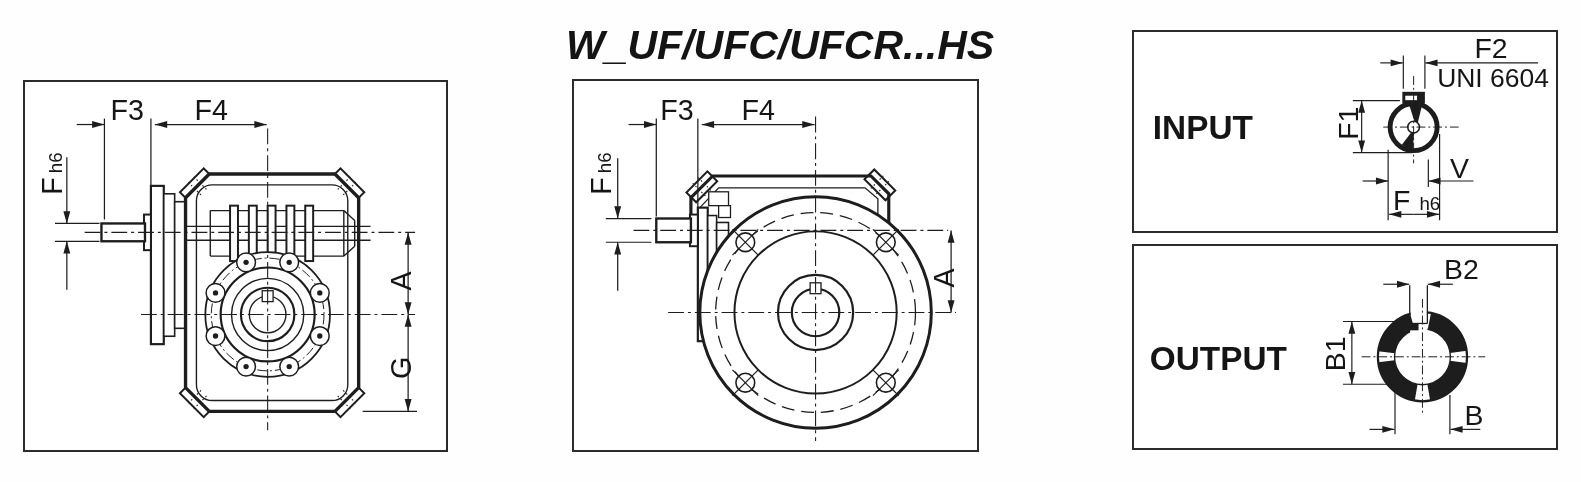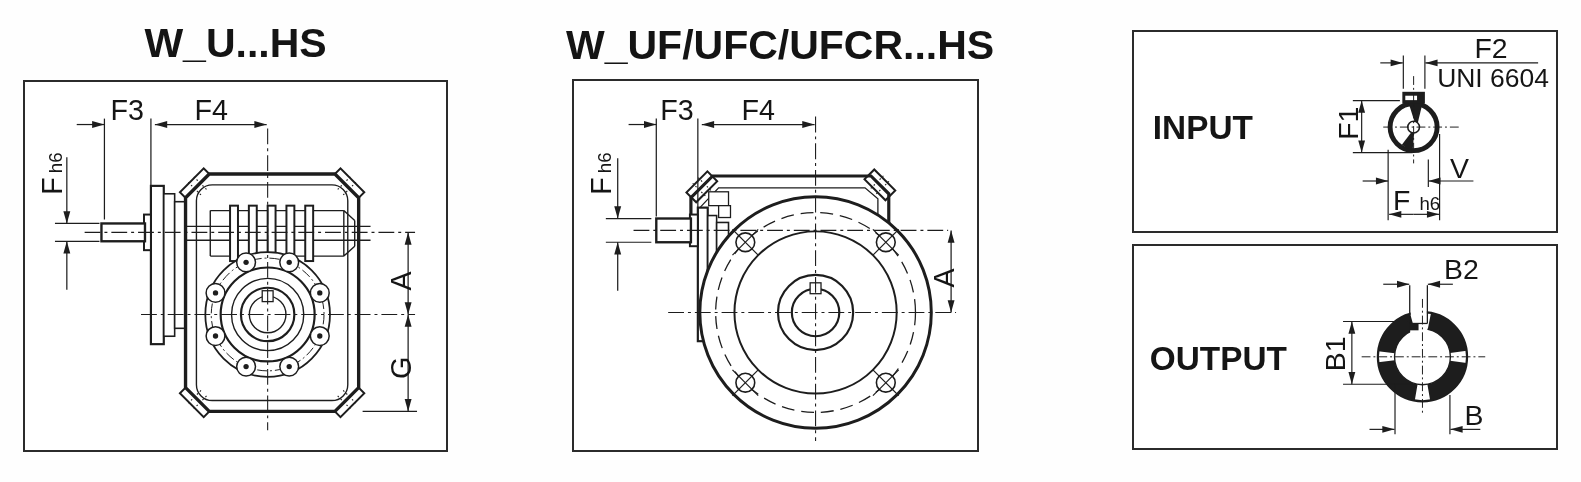--- a/index.html
+++ b/index.html
@@ -6,33 +6,32 @@
   .stage{position:relative;width:1581px;height:482px;background:#fefefe;overflow:hidden;
          font-family:"Liberation Sans", sans-serif;}
   .panel-box{position:absolute;border:2.4px solid #2b2b2b;background:#fff;box-sizing:border-box;}
   .box-wu{left:23px;top:80px;width:425px;height:372px;}
   .box-wuf{left:572px;top:79px;width:407px;height:373px;}
   .box-input{left:1132px;top:30px;width:426px;height:203px;}
   .box-output{left:1132px;top:244px;width:426px;height:206px;}
   .ptitle{position:absolute;font-weight:bold;color:#141414;font-size:41px;letter-spacing:0px;
           text-align:center;white-space:nowrap;}
   .t-wu{left:23px;top:20px;width:425px;}
-  .t-wuf{left:566px;top:22px;width:420px;}
+  .t-wuf{left:566px;top:22px;width:420px;font-style:italic;}
   .panel-box svg{position:absolute;left:0;top:0;width:100%;height:100%;}
   text{fill:#151515;}
   .dtxt{font-size:29px;}
   .stxt{font-size:19px;}
   .biglabel{font-size:34px;font-weight:bold;}
 </style>
 </head>
 <body>
 
 <div class="stage">
 
-  <div class="ptitle t-wu">W_U...HS</div>
   <div class="ptitle t-wuf">W_UF/UFC/UFCR...HS</div>
 
   <div class="panel-box box-wu">
     <svg viewBox="0 0 425 372">
       <defs>
         <marker id="aL" viewBox="0 0 12 8" refX="11.3" refY="4" markerWidth="14" markerHeight="9.3" orient="auto-start-reverse" markerUnits="userSpaceOnUse">
           <path d="M0.6,1 L11.3,4 L0.6,7 Z" fill="#1d1d1d"></path>
         </marker>
       </defs>
 

